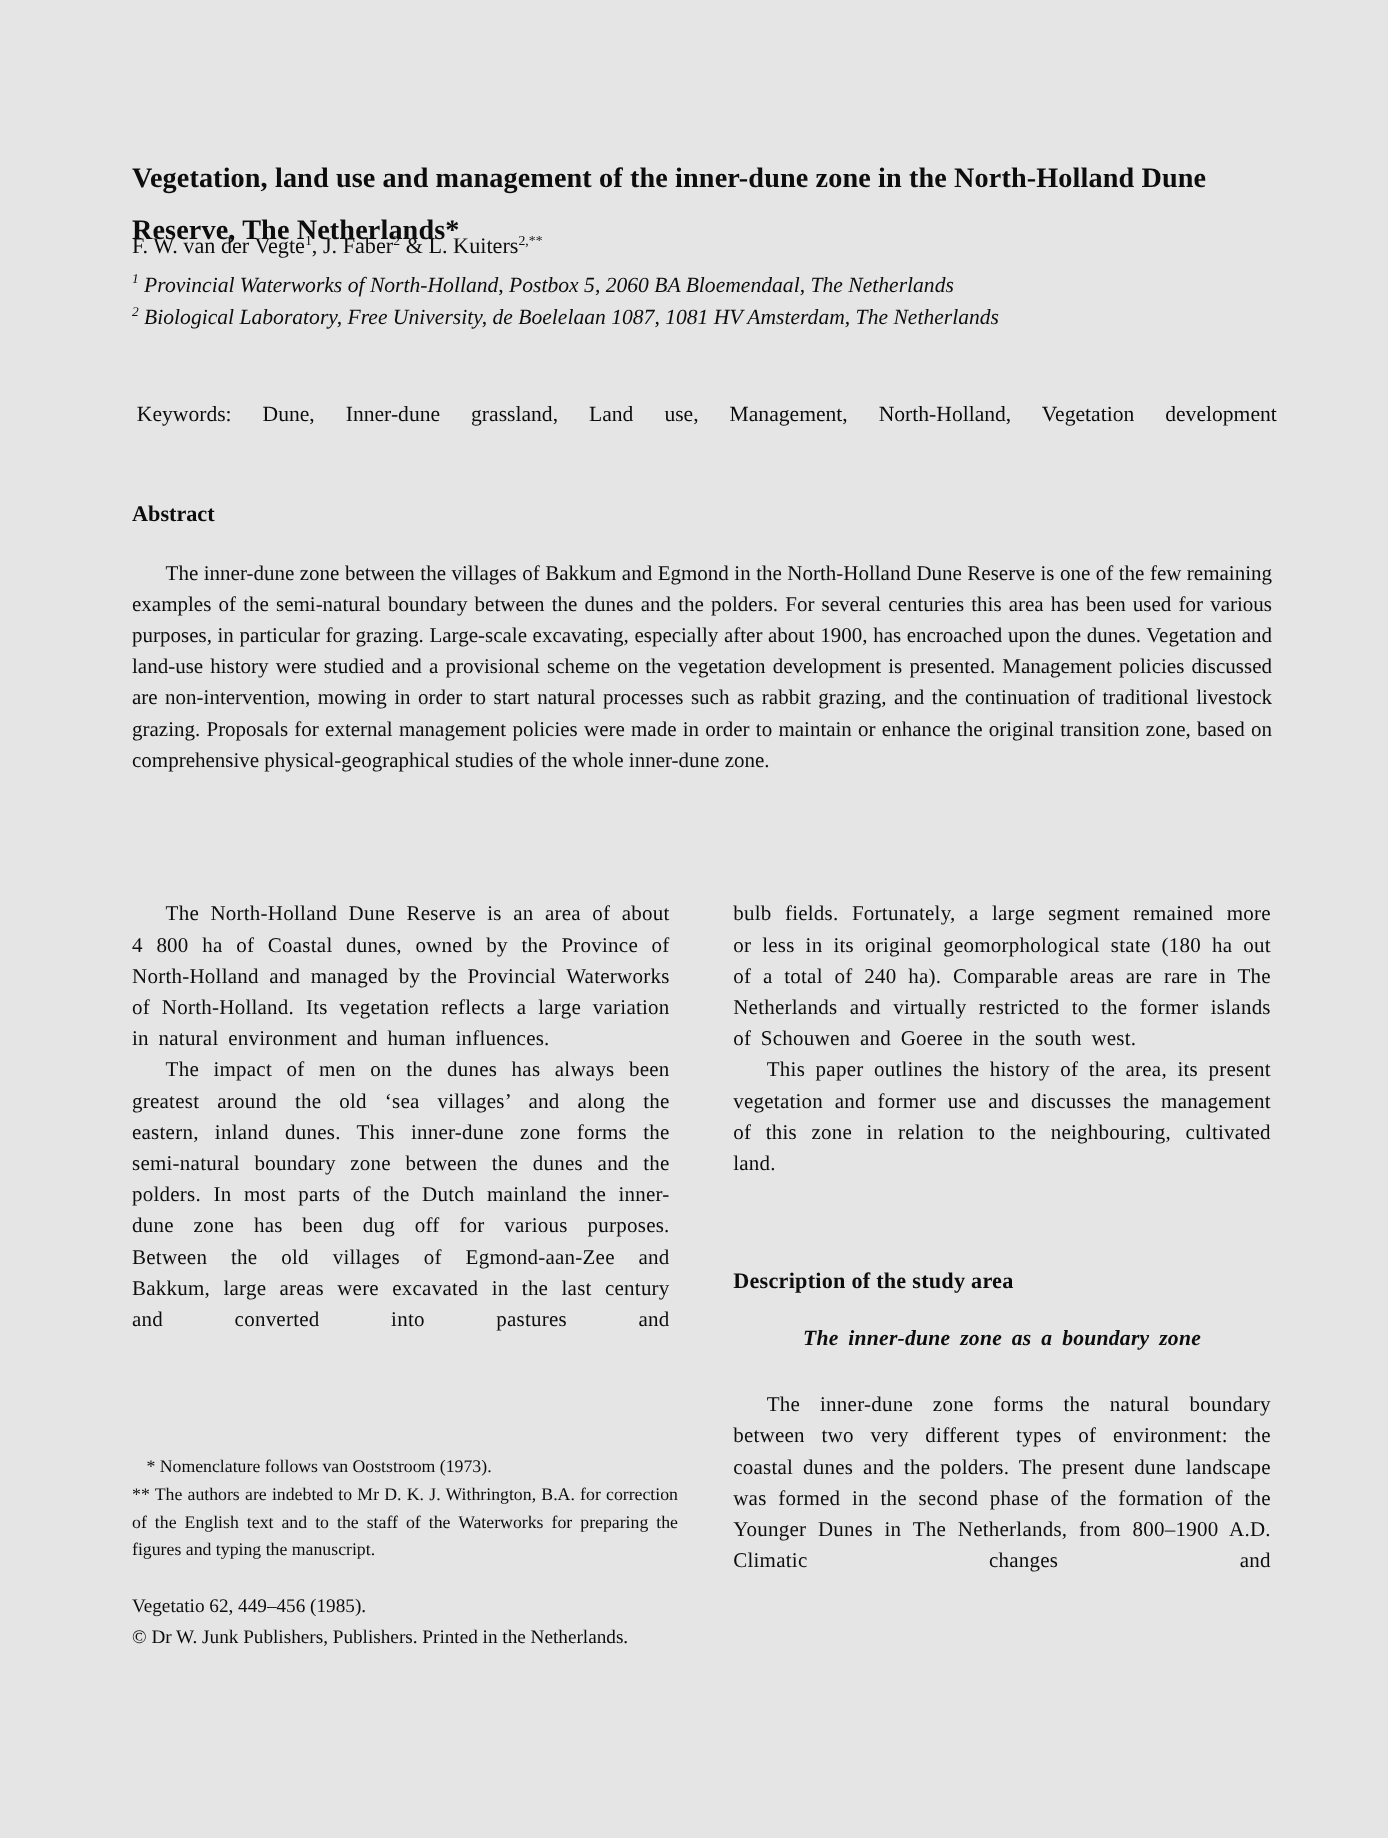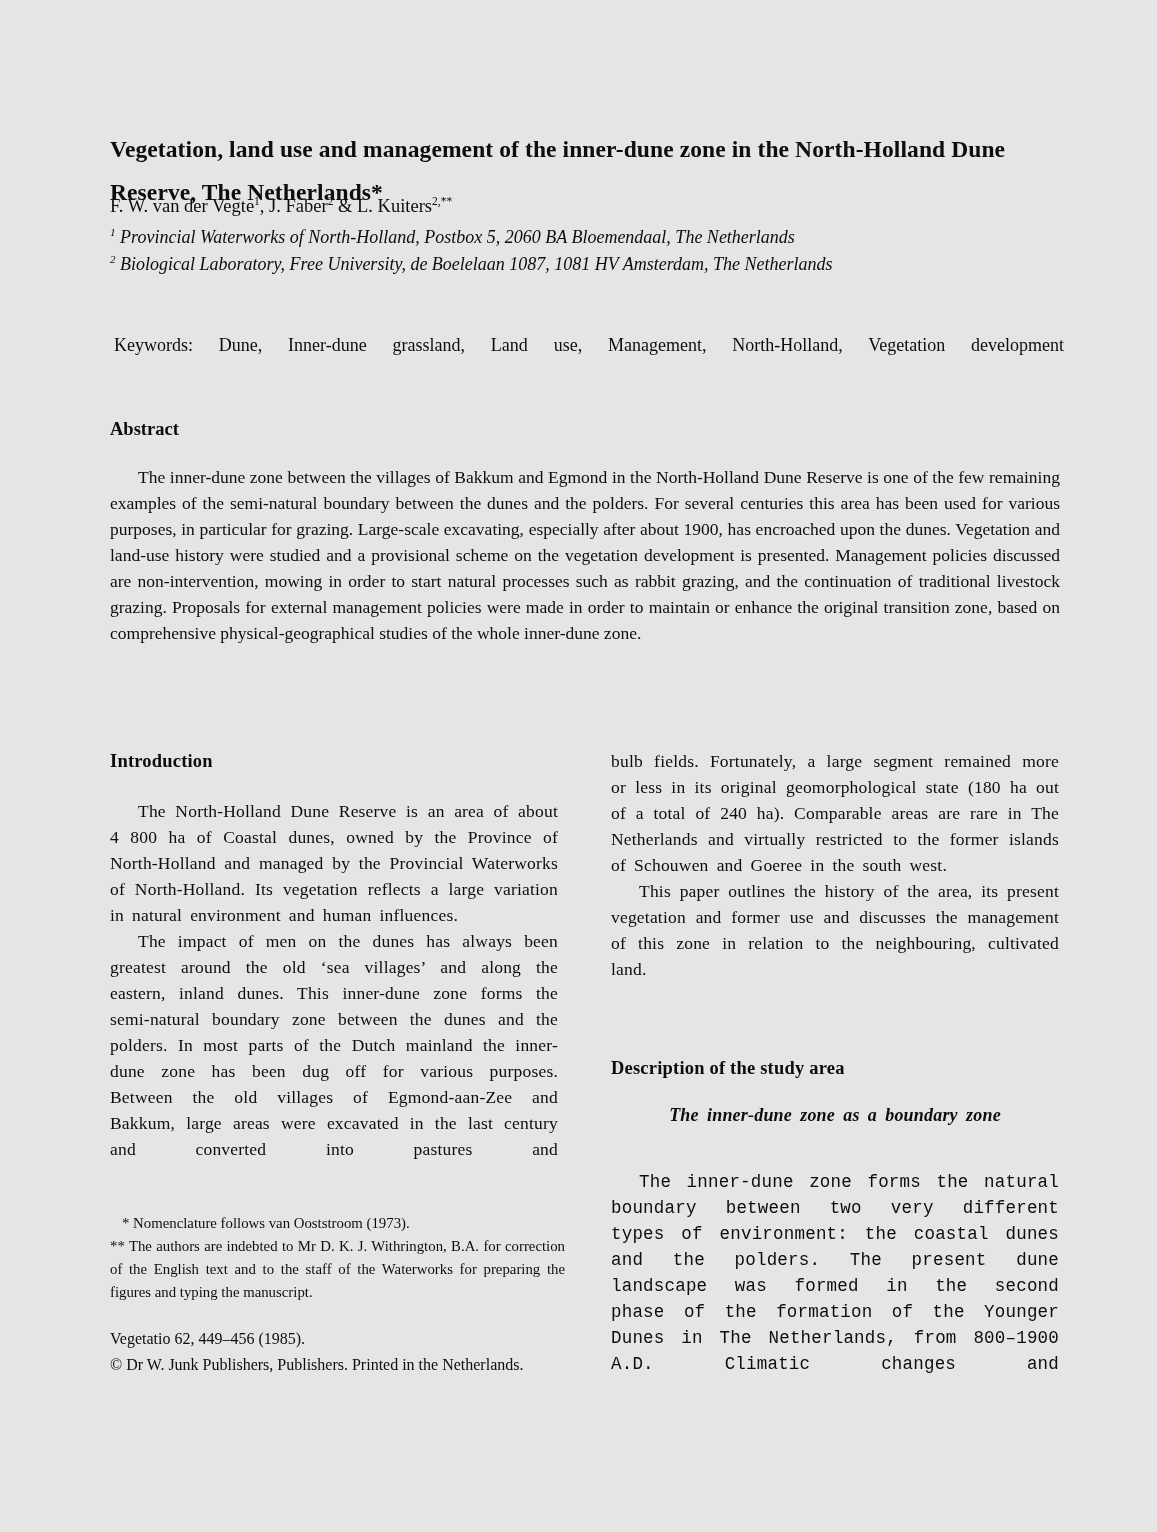--- a/index.html
+++ b/index.html
@@ -91,21 +91,21 @@
   }
   .subsection-heading {
     font-size: 18px;
     font-style: italic;
     margin: 21px 0 0 0;
     text-align: center;
   }
   .para { margin: 0; }
   .para.indent { text-indent: 28px; }
   .para.cont-end { text-align-last: justify; }
-  .para.after-sub { margin-top: 41px; font-family: Liberation Mono, monospace; }
+  .para.after-sub { margin-top: 29px; }
   .footnotes {
     position: absolute;
     left: 110px; top: 1212px;
     width: 455px;
     font-size: 14.8px;
     line-height: 23px;
     text-align: justify;
   }
   .footnote { margin: 0; }
   .footnote.first { padding-left: 12px; }
@@ -131,21 +131,20 @@
     <p class="affiliation"><sup>1</sup> <span>Provincial Waterworks of North-Holland, Postbox 5, 2060 BA Bloemendaal, The Netherlands</span></p>
     <p class="affiliation"><sup>2</sup> <span>Biological Laboratory, Free University, de Boelelaan 1087, 1081 HV Amsterdam, The Netherlands</span></p>
   </div>
 
   <p class="keywords">Keywords: Dune, Inner-dune grassland, Land use, Management, North-Holland, Vegetation development</p>
 
   <h2 class="abstract-heading">Abstract</h2>
   <p class="abstract-text">The inner-dune zone between the villages of Bakkum and Egmond in the North-Holland Dune Reserve is one of the few remaining examples of the semi-natural boundary between the dunes and the polders. For several centuries this area has been used for various purposes, in particular for grazing. Large-scale excavating, especially after about 1900, has encroached upon the dunes. Vegetation and land-use history were studied and a provisional scheme on the vegetation development is presented. Management policies discussed are non-intervention, mowing in order to start natural processes such as rabbit grazing, and the continuation of traditional livestock grazing. Proposals for external management policies were made in order to maintain or enhance the original transition zone, based on comprehensive physical-geographical studies of the whole inner-dune zone.</p>
 
   <div class="col col-left">
-    <h2 class="section-heading">Introduction</h2>
     <p class="para indent">The North-Holland Dune Reserve is an area of about 4 800 ha of Coastal dunes, owned by the Province of North-Holland and managed by the Provincial Waterworks of North-Holland. Its vegetation reflects a large variation in natural environment and human influences.</p>
     <p class="para indent cont-end">The impact of men on the dunes has always been greatest around the old ‘sea villages’ and along the eastern, inland dunes. This inner-dune zone forms the semi-natural boundary zone between the dunes and the polders. In most parts of the Dutch mainland the inner-dune zone has been dug off for various purposes. Between the old villages of Egmond-aan-Zee and Bakkum, large areas were excavated in the last century and converted into pastures and</p>
   </div>
 
   <div class="col col-right">
     <p class="para">bulb fields. Fortunately, a large segment remained more or less in its original geomorphological state (180 ha out of a total of 240 ha). Comparable areas are rare in The Netherlands and virtually restricted to the former islands of Schouwen and Goeree in the south west.</p>
     <p class="para indent">This paper outlines the history of the area, its present vegetation and former use and discusses the management of this zone in relation to the neighbouring, cultivated land.</p>
   </div>
 
   <div class="col col-right-lower">

